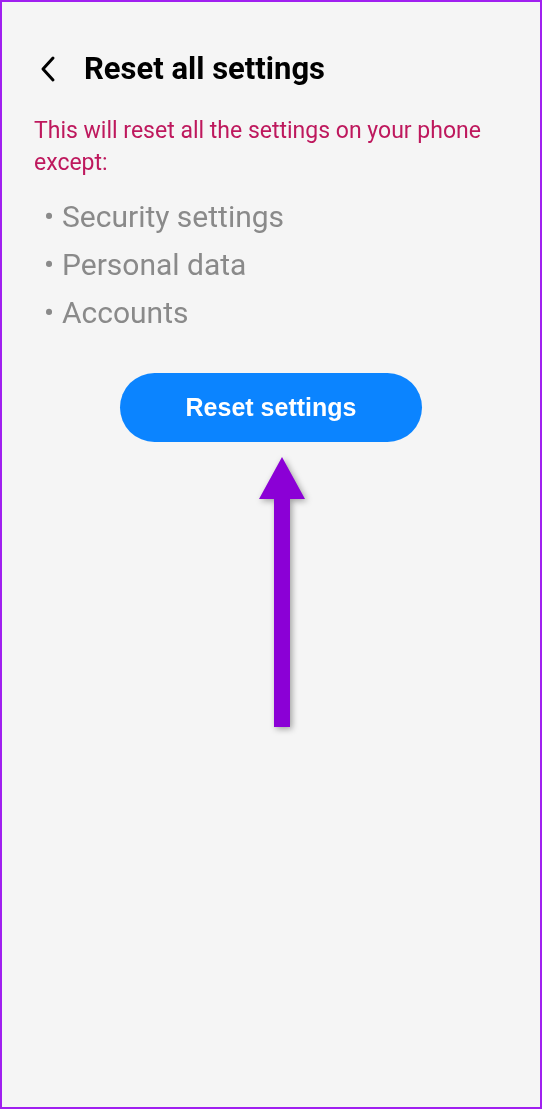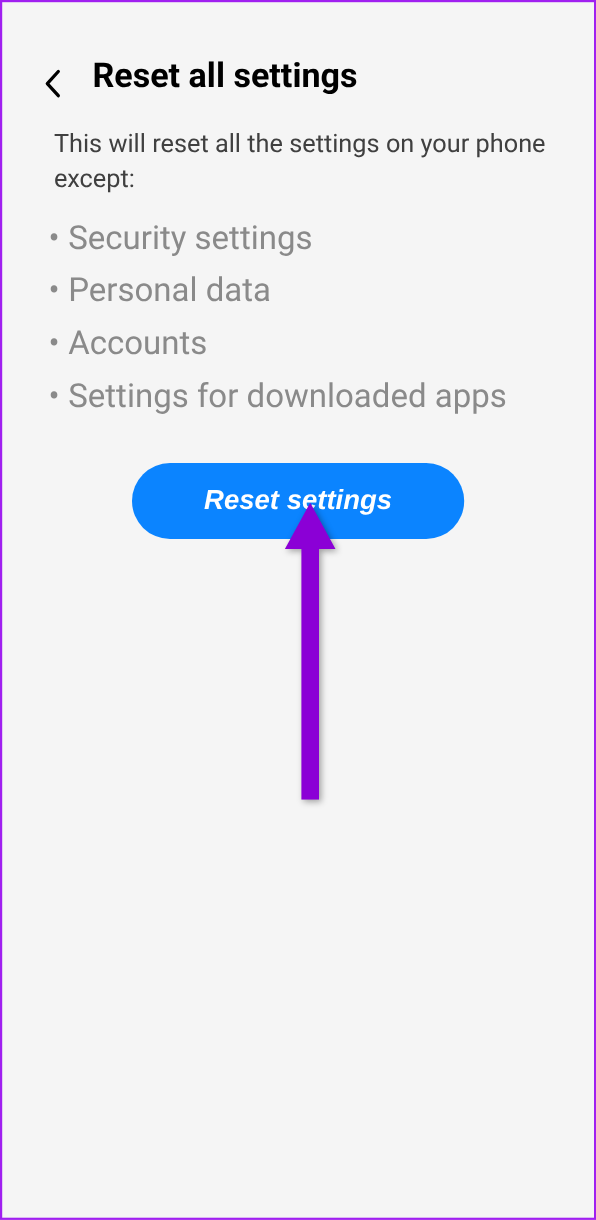--- a/index.html
+++ b/index.html
@@ -7,21 +7,21 @@
       width: 542px;
       height: 1109px;
       background: #f5f5f5;
       border: 2px solid #a020f0;
       font-family: -apple-system, BlinkMacSystemFont, 'Segoe UI', Roboto, sans-serif;
       position: relative;
       overflow: hidden;
     }
     .header {
       display: flex;
-      align-items: flex-end;
+      align-items: center;
       padding: 48px 28px 28px 36px;
       gap: 24px;
     }
     .back-icon {
       width: 22px;
       height: 22px;
       display: flex;
       align-items: center;
       justify-content: center;
       cursor: pointer;
@@ -31,23 +31,22 @@
       height: 30px;
     }
     .title {
       font-size: 31px;
       font-weight: 700;
       color: #000;
     }
     .description {
       padding: 0 28px 0 32px;
       font-size: 23px;
-      color: #404040;
+      color: #be185d;
       line-height: 1.4;
-      margin-left: 15px;
     }
     .exceptions-list {
       padding: 14px 28px 0 60px;
       list-style: none;
     }
     .exceptions-list li {
       font-size: 30px;
       color: #8a8a8a;
       line-height: 1.6;
       position: relative;
@@ -65,21 +64,20 @@
     }
     .reset-button {
       background: #0b84ff;
       color: #fff;
       border: none;
       border-radius: 40px;
       font-size: 25px;
       font-weight: 600;
       padding: 20px 66px;
       cursor: pointer;
-      font-style: italic;
     }
     .arrow-annotation {
       position: absolute;
       left: 255px;
       top: 455px;
       width: 50px;
       height: 270px;
       filter: drop-shadow(2px 2px 3px rgba(0,0,0,0.35));
     }
   </style>
@@ -94,21 +92,20 @@
   </div>
   <div class="title">Reset all settings</div>
 </div>
 
 <div class="description">This will reset all the settings on your phone except:</div>
 
 <ul class="exceptions-list">
   <li>Security settings</li>
   <li>Personal data</li>
   <li>Accounts</li>
-  <li>Settings for downloaded apps</li>
 </ul>
 
 <div class="button-wrap">
   <button class="reset-button">Reset settings</button>
 </div>
 
 <svg class="arrow-annotation" viewBox="0 0 50 270" preserveAspectRatio="none">
   <path d="M25 0 L48 42 L33 42 L33 270 L17 270 L17 42 L2 42 Z" fill="#8b00d6"></path>
 </svg>
 

